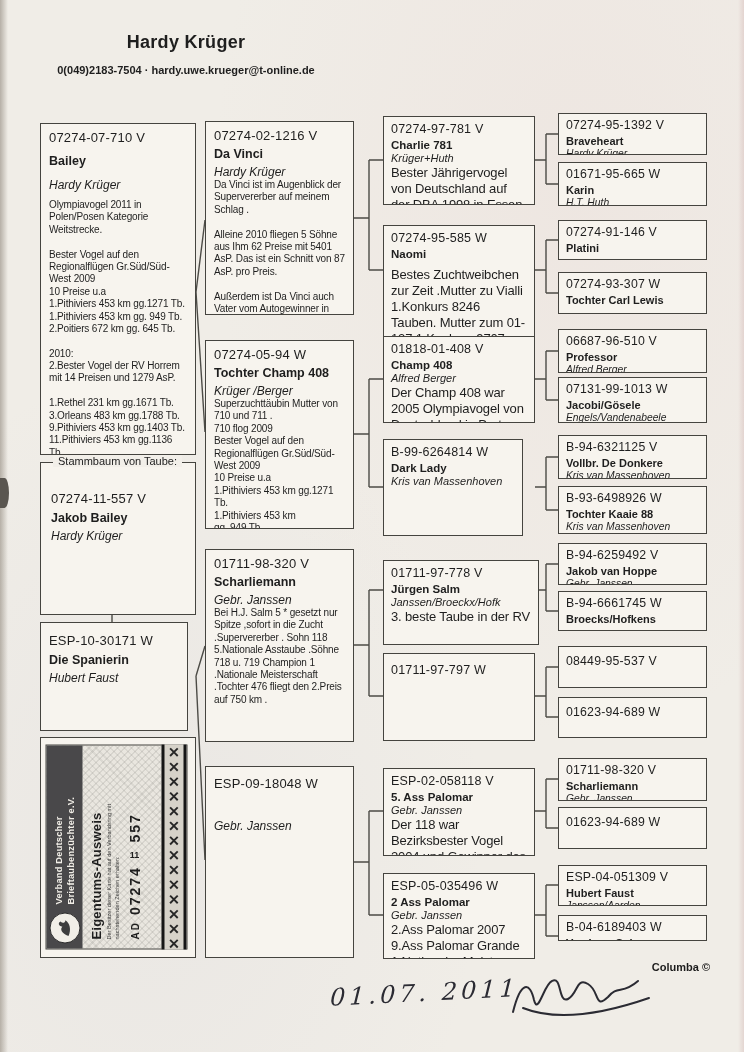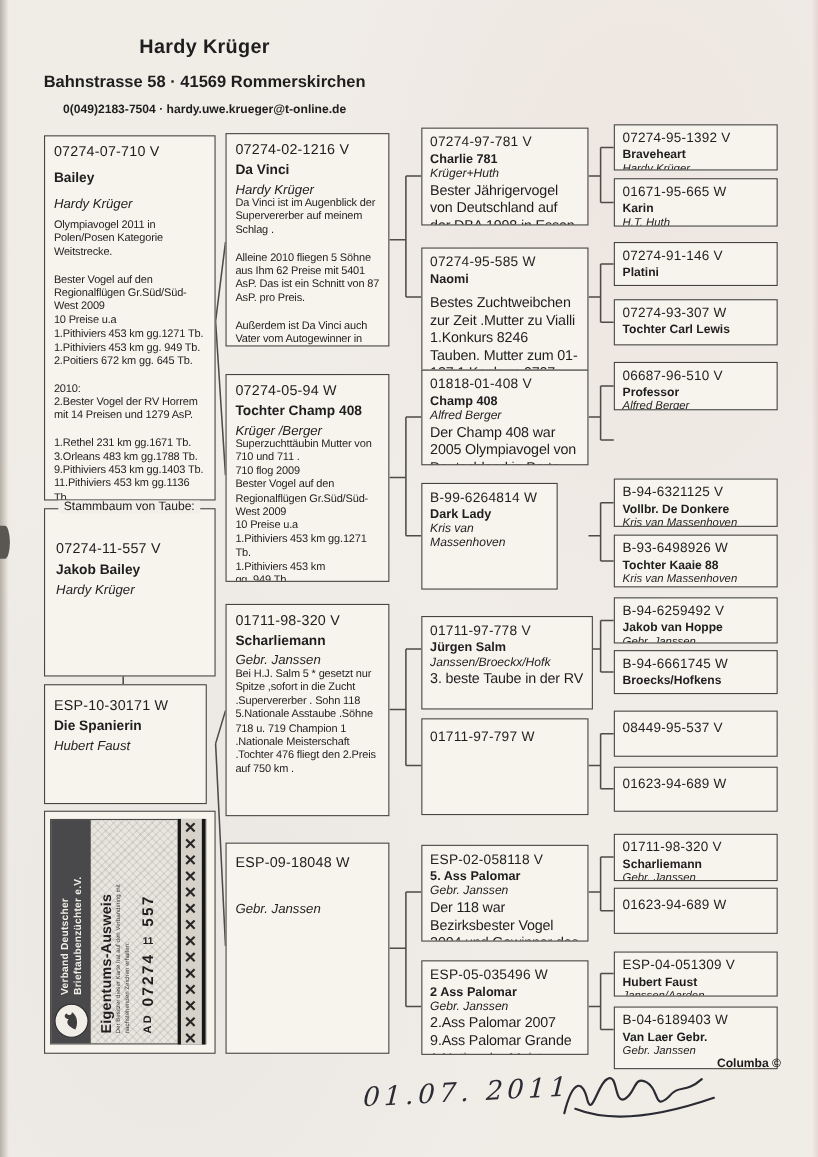--- a/index.html
+++ b/index.html
@@ -73,21 +73,20 @@
 <body>
 
 <div class="page">
 
   <div class="scan-edge"></div>
   <div class="scan-edge-r"></div>
   <div class="blot"></div>
 
   <div class="hdr">
     <div class="hdr-name">Hardy Krüger</div>
-    <div class="hdr-addr">Bahnstrasse 58  ·  41569 Rommerskirchen</div>
     <div class="hdr-contact">0(049)2183-7504  ·  hardy.uwe.krueger@t-online.de</div>
   </div>
 
   <svg class="wires" width="744" height="1052">
     <path fill="none" stroke="#4c4b46" stroke-width="1.4" d="
       M112 455 V463 M112 614 V622
       M196 292 L205 220 M196 292 L205 432
       M196 676 L205 646 M196 676 L205 860
       M354 218 H369 M369 160 V270 M369 160 H383 M369 270 H383
       M354 434 H369 M369 379 V487 M369 379 H383 M369 487 H383
@@ -214,21 +213,21 @@
     <div class="notes" style="margin-top:7px">Bestes Zuchtweibchen zur Zeit .Mutter zu Vialli 1.Konkurs 8246 Tauben. Mutter zum 01-127 1.Konkurs 9707 Tauben.Mutter</div>
   </div>
 
   <div class="box mid" style="left:383px;top:336px;width:152px;height:87px">
     <div class="ring">01818-01-408 V</div>
     <div class="pname">Champ 408</div>
     <div class="breeder">Alfred Berger</div>
     <div class="notes">Der Champ 408 war 2005 Olympiavogel von Deutschland in Porto.</div>
   </div>
 
-  <div class="box mid" style="left:383px;top:439px;width:124px;height:97px">
+  <div class="box mid" style="left:383px;top:439px;width:140px;height:97px">
     <div class="ring">B-99-6264814 W</div>
     <div class="pname">Dark Lady</div>
     <div class="breeder">Kris van Massenhoven</div>
   </div>
 
   <div class="box mid" style="left:383px;top:560px;width:156px;height:85px">
     <div class="ring">01711-97-778 V</div>
     <div class="pname">Jürgen Salm</div>
     <div class="breeder">Janssen/Broeckx/Hofk</div>
     <div class="notes">3. beste Taube in der RV</div>
@@ -271,20 +270,25 @@
   </div>
   <div class="box sm" style="left:558px;top:272px;width:149px;height:42px">
     <div class="ring">07274-93-307 W</div>
     <div class="pname">Tochter Carl Lewis</div>
   </div>
   <div class="box sm" style="left:558px;top:329px;width:149px;height:44px">
     <div class="ring">06687-96-510 V</div>
     <div class="pname">Professor</div>
     <div class="breeder">Alfred Berger</div>
   </div>
+  <div class="box sm" style="left:558px;top:377px;width:149px;height:46px">
+    <div class="ring">07131-99-1013 W</div>
+    <div class="pname">Jacobi/Gösele</div>
+    <div class="breeder">Engels/Vandenabeele</div>
+  </div>
   <div class="box sm" style="left:558px;top:435px;width:149px;height:44px">
     <div class="ring">B-94-6321125 V</div>
     <div class="pname">Vollbr.  De Donkere</div>
     <div class="breeder">Kris van Massenhoven</div>
   </div>
   <div class="box sm" style="left:558px;top:486px;width:149px;height:48px">
     <div class="ring">B-93-6498926 W</div>
     <div class="pname">Tochter Kaaie 88</div>
     <div class="breeder">Kris van Massenhoven</div>
   </div>
@@ -309,21 +313,21 @@
     <div class="breeder">Gebr. Janssen</div>
   </div>
   <div class="box sm" style="left:558px;top:807px;width:149px;height:42px">
     <div class="ring" style="margin-top:3px">01623-94-689 W</div>
   </div>
   <div class="box sm" style="left:558px;top:865px;width:149px;height:41px">
     <div class="ring">ESP-04-051309 V</div>
     <div class="pname">Hubert Faust</div>
     <div class="breeder">Janssen/Aarden</div>
   </div>
-  <div class="box sm" style="left:558px;top:915px;width:149px;height:57px">
+  <div class="box sm" style="left:558px;top:915px;width:149px;height:26px">
     <div class="ring">B-04-6189403 W</div>
     <div class="pname">Van Laer Gebr.</div>
     <div class="breeder">Gebr. Janssen</div>
   </div>
 
   <div class="brand">Columba ©</div>
   <div class="hand-date">01.07. 2011</div>
   <svg class="sig" width="150" height="60">
     <path d="M8 44 C16 12, 25 14, 29 32 C33 48, 39 16, 47 13 C57 7, 53 36, 63 31 C73 26, 71 9, 83 16 C95 23, 89 42, 103 29 C113 17, 117 27, 133 13 M18 40 C48 52, 92 48, 144 30" fill="none" stroke="#2b2b33" stroke-width="2" stroke-linecap="round"></path>
   </svg>

